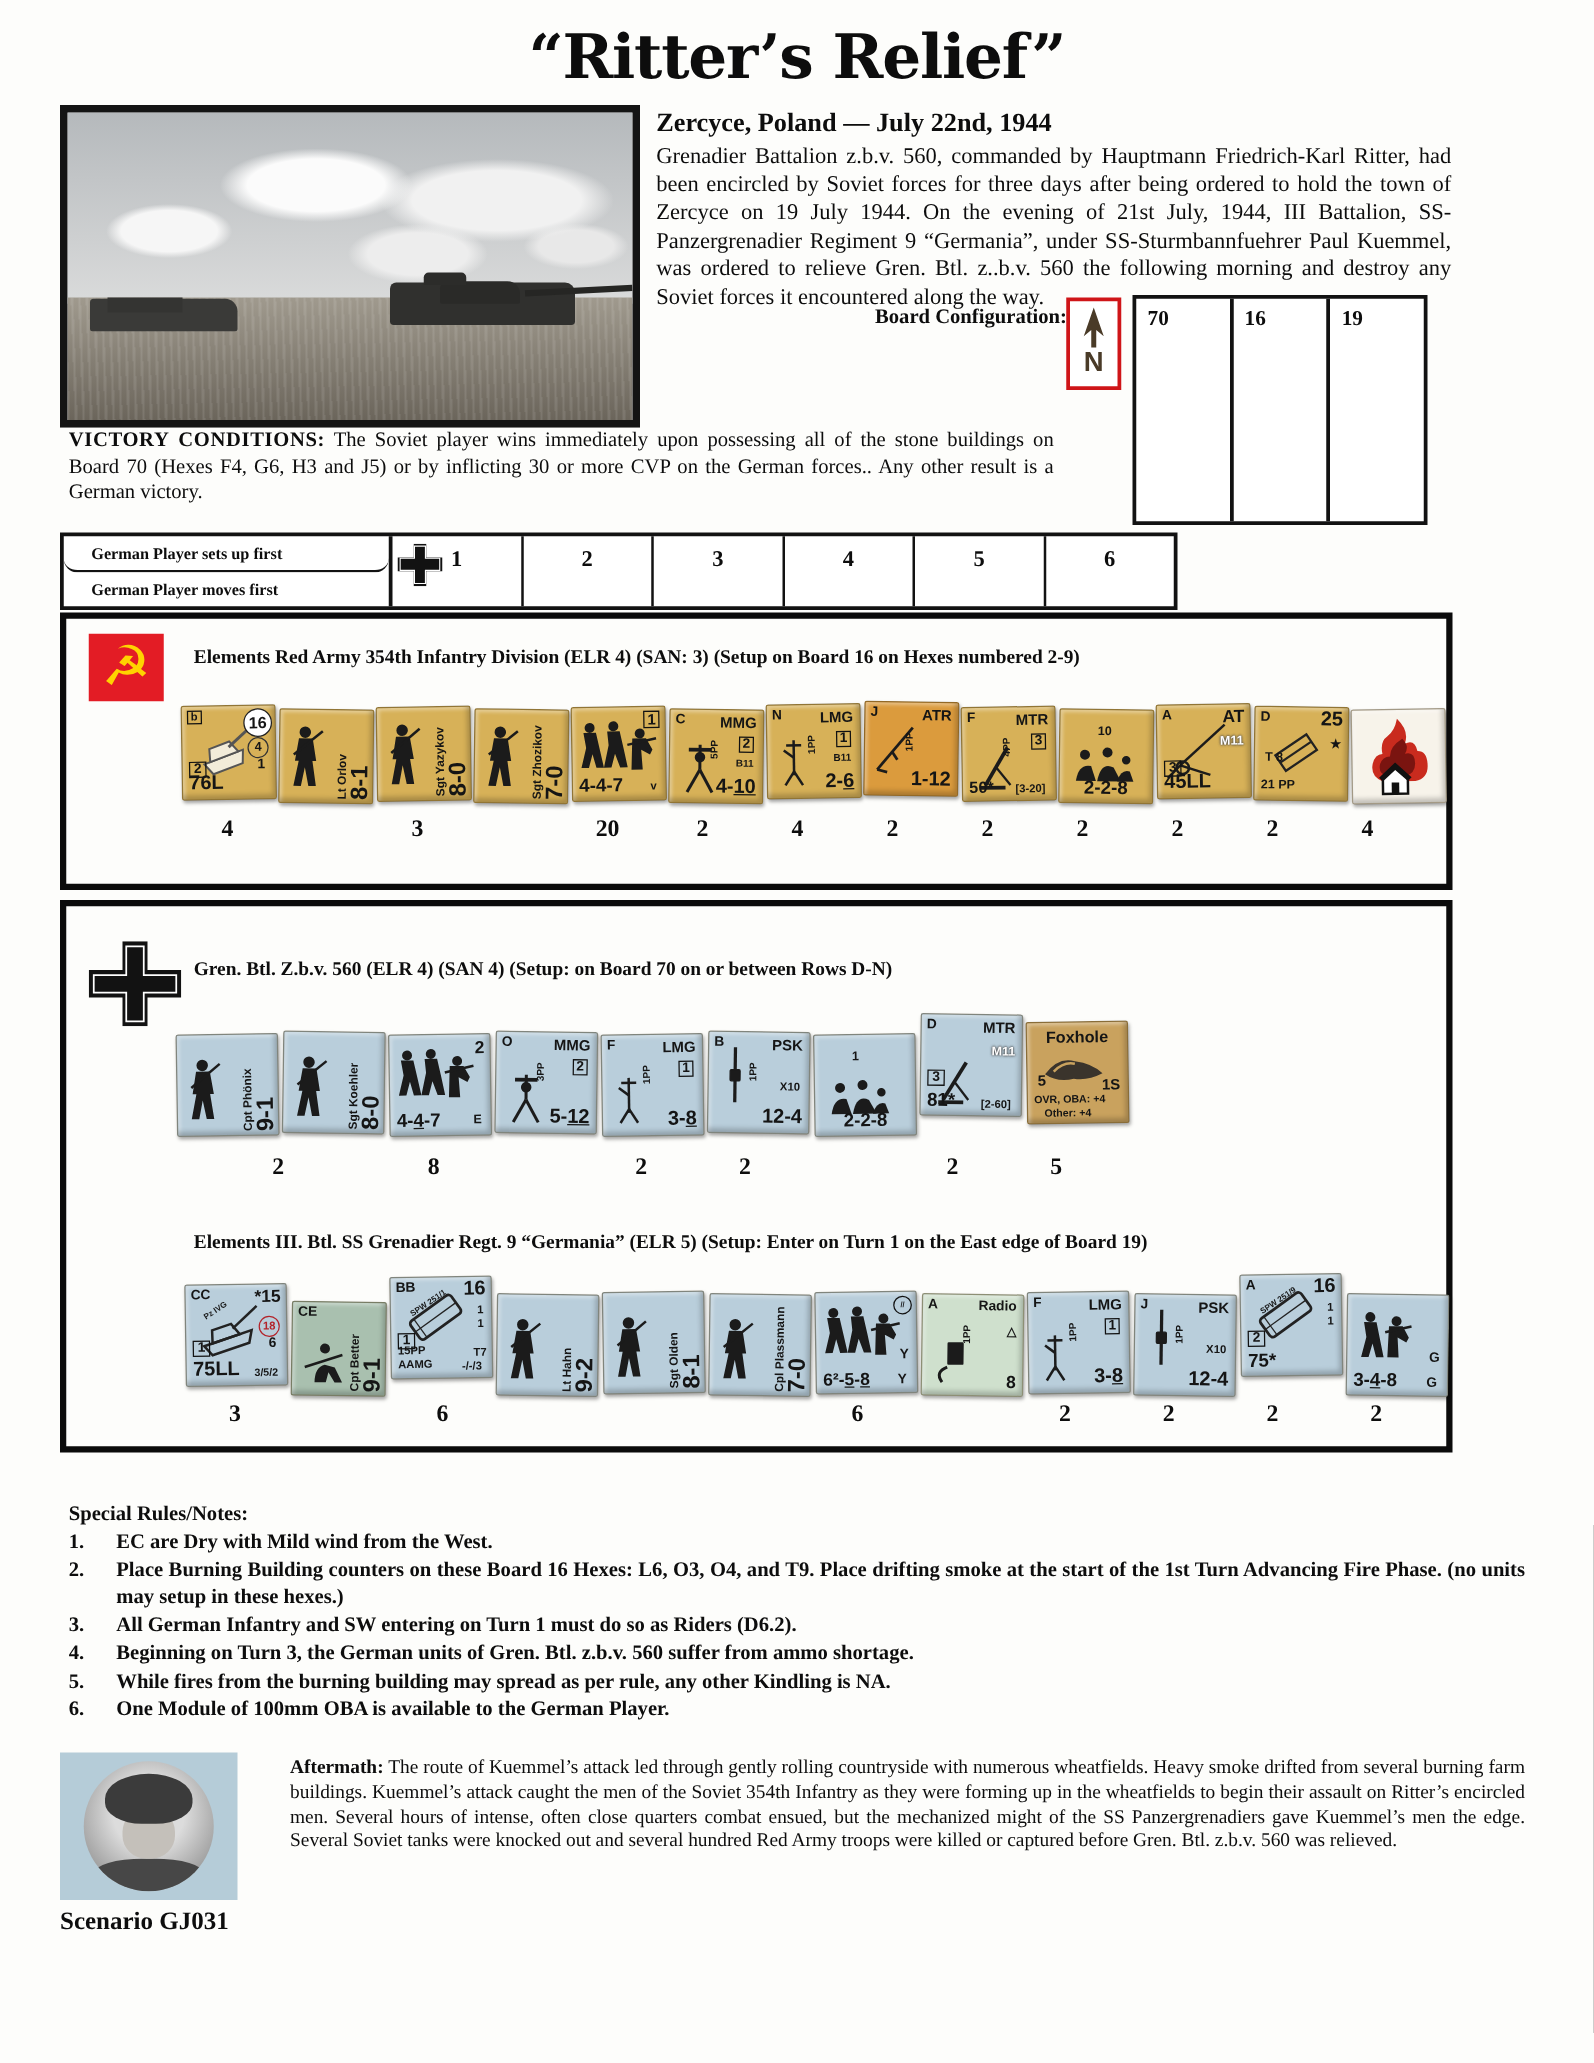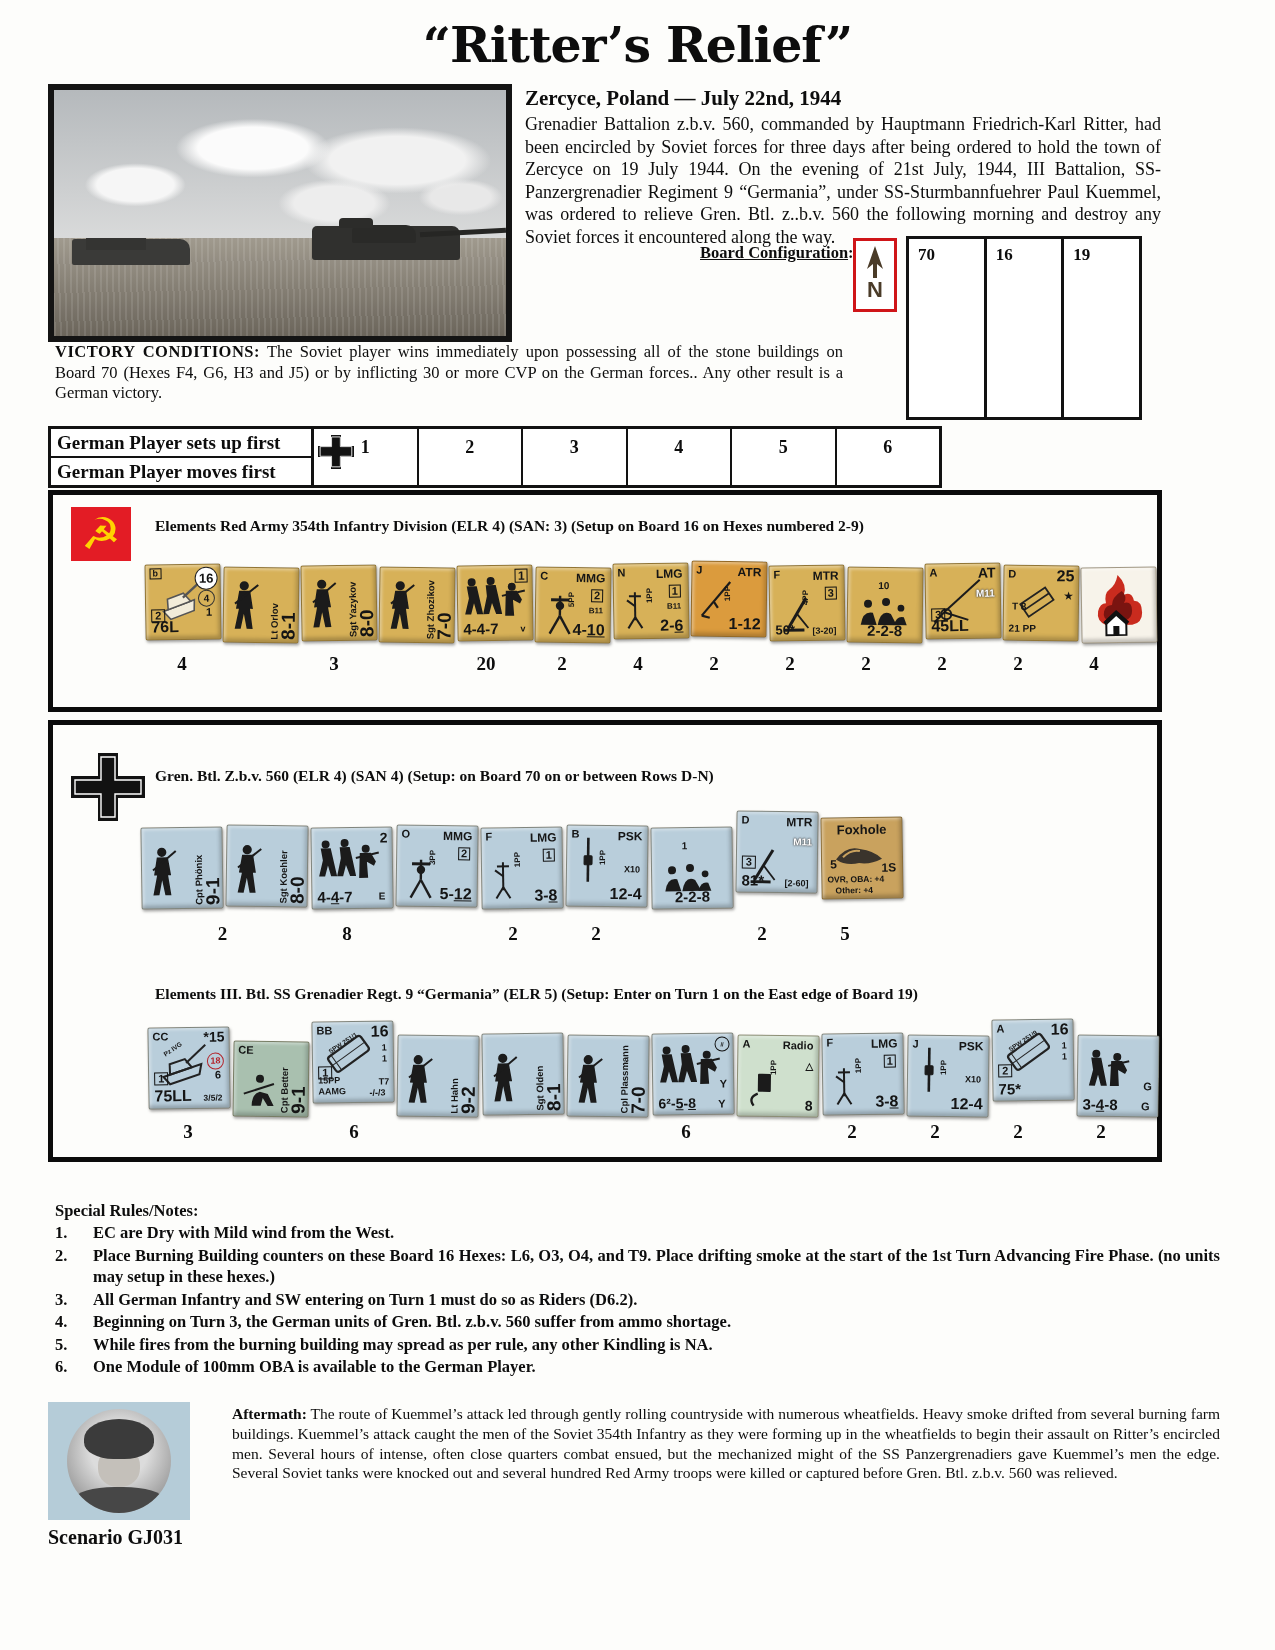--- a/index.html
+++ b/index.html
@@ -25,34 +25,34 @@
   .ph-tank{position:absolute;left:57%;bottom:31%;width:148px;height:34px;background:#30302e;border-radius:5px 8px 3px 3px;}
   .ph-turret{position:absolute;left:66%;bottom:38%;width:64px;height:18px;background:#2a2a28;border-radius:6px 10px 2px 2px;}
   .ph-barrel{position:absolute;left:81%;bottom:41%;width:86px;height:5px;background:#262624;transform:rotate(-3deg);}
   .ph-ht{position:absolute;left:4%;bottom:29%;width:118px;height:26px;background:#3a3a38;border-radius:3px 10px 2px 2px;}
   .ph-ht2{position:absolute;left:7%;bottom:35%;width:60px;height:12px;background:#343432;}
   .ph-men{position:absolute;left:63%;bottom:44%;width:34px;height:10px;background:#2c2c2a;border-radius:4px 4px 0 0;}
   
   .loc{left:525px;top:86px;width:640px;font-size:21px;font-weight:bold;}
   .intro{left:525px;top:113px;width:636px;font-size:18px;line-height:1.25;text-align:justify;}
   .bc-label{left:700px;top:243px;font-size:16.5px;font-weight:bold;}
-  .bc-label span{text-decoration:underline;}
+  .bc-label span{}
   .compass{left:853px;top:238px;width:44px;height:74px;border:3px solid #cf1518;background:#fff;
            display:flex;flex-direction:column;align-items:center;justify-content:flex-start;padding-top:4px;box-sizing:border-box;}
   .compass .n{font-family:"Liberation Sans",sans-serif;font-weight:bold;font-size:22px;color:#4a3b28;line-height:1;}
   .boards{left:906px;top:236px;width:230px;height:178px;border:3px solid #121212;display:flex;background:#fff;}
   .bcell{flex:1;border-right:3px solid #121212;padding:6px 0 0 9px;font-size:17px;font-weight:bold;box-sizing:border-box;}
   .bcell:last-child{border-right:none;}
   
   .victory{left:55px;top:342px;width:788px;font-size:16.5px;line-height:1.25;text-align:justify;}
   .victory b{letter-spacing:.5px;}
   
   .tt{left:48px;top:426px;width:888px;height:56px;border:3px solid #121212;display:flex;background:#fff;}
   .tt-left{width:260px;border-right:3px solid #121212;display:flex;flex-direction:column;}
-  .tt-left div{flex:1;display:flex;align-items:center;padding-left:6px;font-size:19px;font-weight:bold;}
+  .tt-left div{flex:1;display:flex;align-items:center;padding-left:22px;font-size:13px;font-weight:bold;border-radius:11px;}
   .tt-left div:first-child{border-bottom:2px solid #121212;}
   .tt-cell{flex:1;border-right:2px solid #121212;position:relative;font-size:18px;font-weight:bold;
            display:flex;align-items:flex-start;justify-content:center;padding-top:8px;}
   .tt-cell:last-child{border-right:none;}
   .tt-cross{position:absolute;left:4px;top:6px;}
   
   .obox{border:5px solid #0b0b0b;background:#fdfdfb;}
   .soviet-box{left:48px;top:490px;width:1104px;height:212px;}
   .german-box{left:48px;top:720px;width:1104px;height:432px;}
   .flag{position:absolute;left:18px;top:12px;width:60px;height:54px;background:#e31c25;

